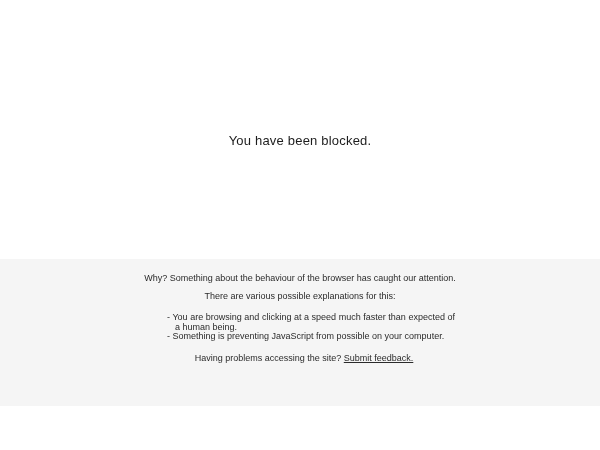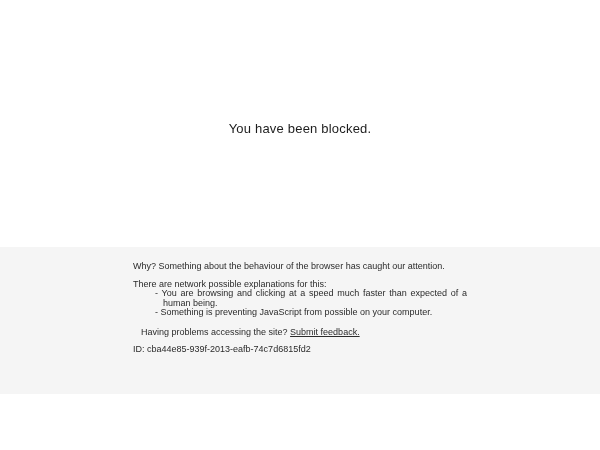--- a/index.html
+++ b/index.html
@@ -11,21 +11,21 @@
     height: 450px;
     overflow: hidden;
     background: var(--page-background, #ffffff);
     font-family: "Liberation Sans", sans-serif;
     color: var(--text, #2b2b2b);
   }
   .top-area {
     height: 243px;
   }
   .page-title {
-    margin: 4px;
+    margin: 16px;
     padding-top: 117px;
     font-size: 13px;
     font-weight: 400;
     letter-spacing: 0.2px;
     text-align: center;
     color: var(--heading-text, #1d1d1d);
   }
   .details {
     background: var(--details-background, #f5f5f5);
     height: 147px;
@@ -33,27 +33,28 @@
     padding-top: 15px;
   }
   .details-inner {
     width: 334px;
     margin: 0 auto;
     font-size: 9px;
     line-height: 9.5px;
   }
   .details-inner p {
     margin: 0;
+    text-align: center;
   }
   p.why-line {
     margin-bottom: 8px;
   }
   ul.explanations {
     list-style: none;
-    margin: 0;
+    margin: 12px;
     padding: 0 0 0 30px;
   }
   ul.explanations li {
     text-indent: -8px;
     text-align: justify;
   }
   ul.explanations li::before {
     content: "- ";
   }
   p.help-line {
@@ -72,33 +73,29 @@
 
   <div class="top-area">
     <h1 class="page-title">You have been blocked.</h1>
   </div>
 
   <div class="details">
     <div class="details-inner">
 
       <p class="why-line">Why? Something about the behaviour of the browser has caught our attention.</p>
 
-      <p class="intro-line">There are network possible explanations for this:</p>
+      <p class="intro-line">There are various possible explanations for this:</p>
 
       <ul class="explanations">
         <li>You are browsing and clicking at a speed much faster than expected of a human being.</li>
         <li>Something is preventing JavaScript from possible on your computer.</li>
       </ul>
 
       <p class="help-line">
         <span>Having problems accessing the site?</span>
         <a class="feedback-link" href="#">Submit feedback.</a>
       </p>
 
-      <p class="id-line">
-        <span>ID:</span>
-        <span>cba44e85-939f-2013-eafb-74c7d6815fd2</span>
-      </p>
 
     </div>
   </div>
 
 </div>
 
 </body></html>

